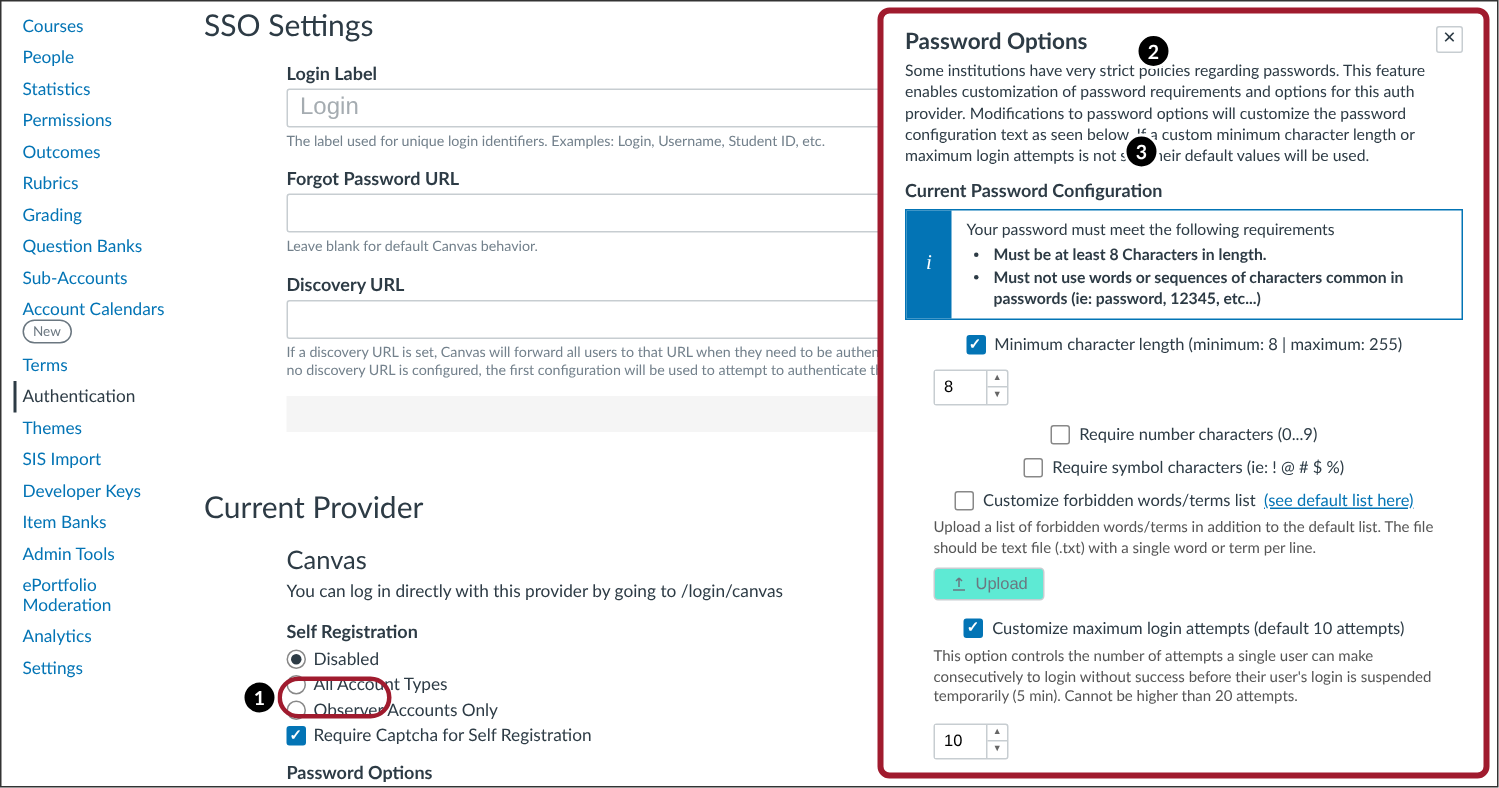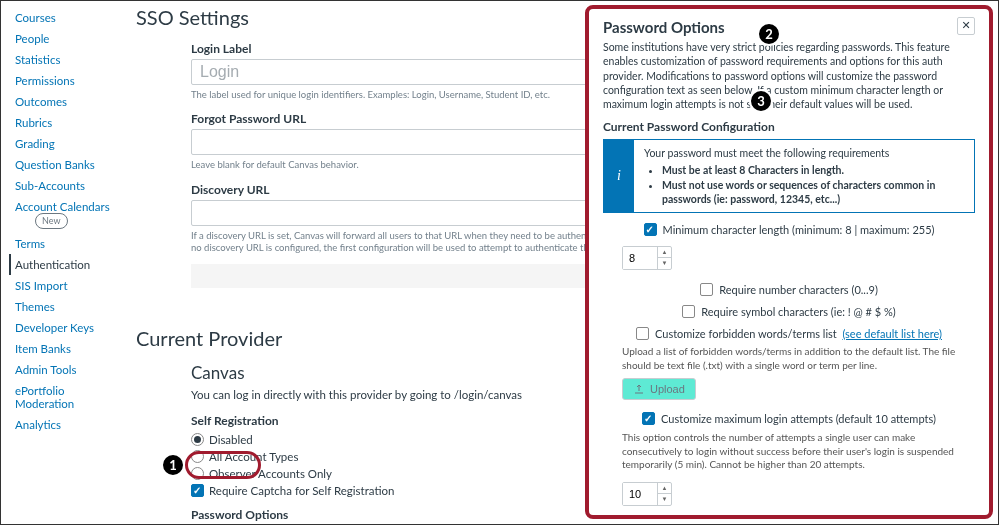--- a/index.html
+++ b/index.html
@@ -37,21 +37,21 @@
       margin-left: -6px;
       padding-left: 4px;
     }
     .nav-badge {
       display: inline-block;
       border: 1px solid #6b7780;
       border-radius: 9px;
       font-size: 9px;
       padding: 0 6px;
       color: #6b7780;
-      margin-left: 20px;
+      margin-left: 0;
       line-height: 14px;
       vertical-align: middle;
     }
     
     .main {
       flex: 1;
       padding: 0 18px 0 10px;
       overflow: hidden;
     }
     h1.section-title {
@@ -281,27 +281,28 @@
     <a class="nav-item">Rubrics</a>
     <a class="nav-item">Grading</a>
     <a class="nav-item">Question Banks</a>
     <a class="nav-item">Sub-Accounts</a>
     <a class="nav-item">
       <span>Account Calendars</span>
       <span class="nav-badge">New</span>
     </a>
     <a class="nav-item">Terms</a>
     <a class="nav-item active">Authentication</a>
+    <a class="nav-item">Themes</a>
     <a class="nav-item">SIS Import</a>
-    <a class="nav-item">Themes</a>
     <a class="nav-item">Developer Keys</a>
     <a class="nav-item">Item Banks</a>
     <a class="nav-item">Admin Tools</a>
     <a class="nav-item">ePortfolio Moderation</a>
     <a class="nav-item">Analytics</a>
+    <a class="nav-item">Settings</a>
   </nav>
 
   <main class="main">
     <h1 class="section-title">SSO Settings</h1>
     <div class="form-block">
       <div class="field-label">Login Label</div>
       <input class="text-input" placeholder="Login" style="">
       <div class="help-text">The label used for unique login identifiers. Examples: Login, Username, Student ID, etc.</div>
 
       <div class="field-label">Forgot Password URL</div>

